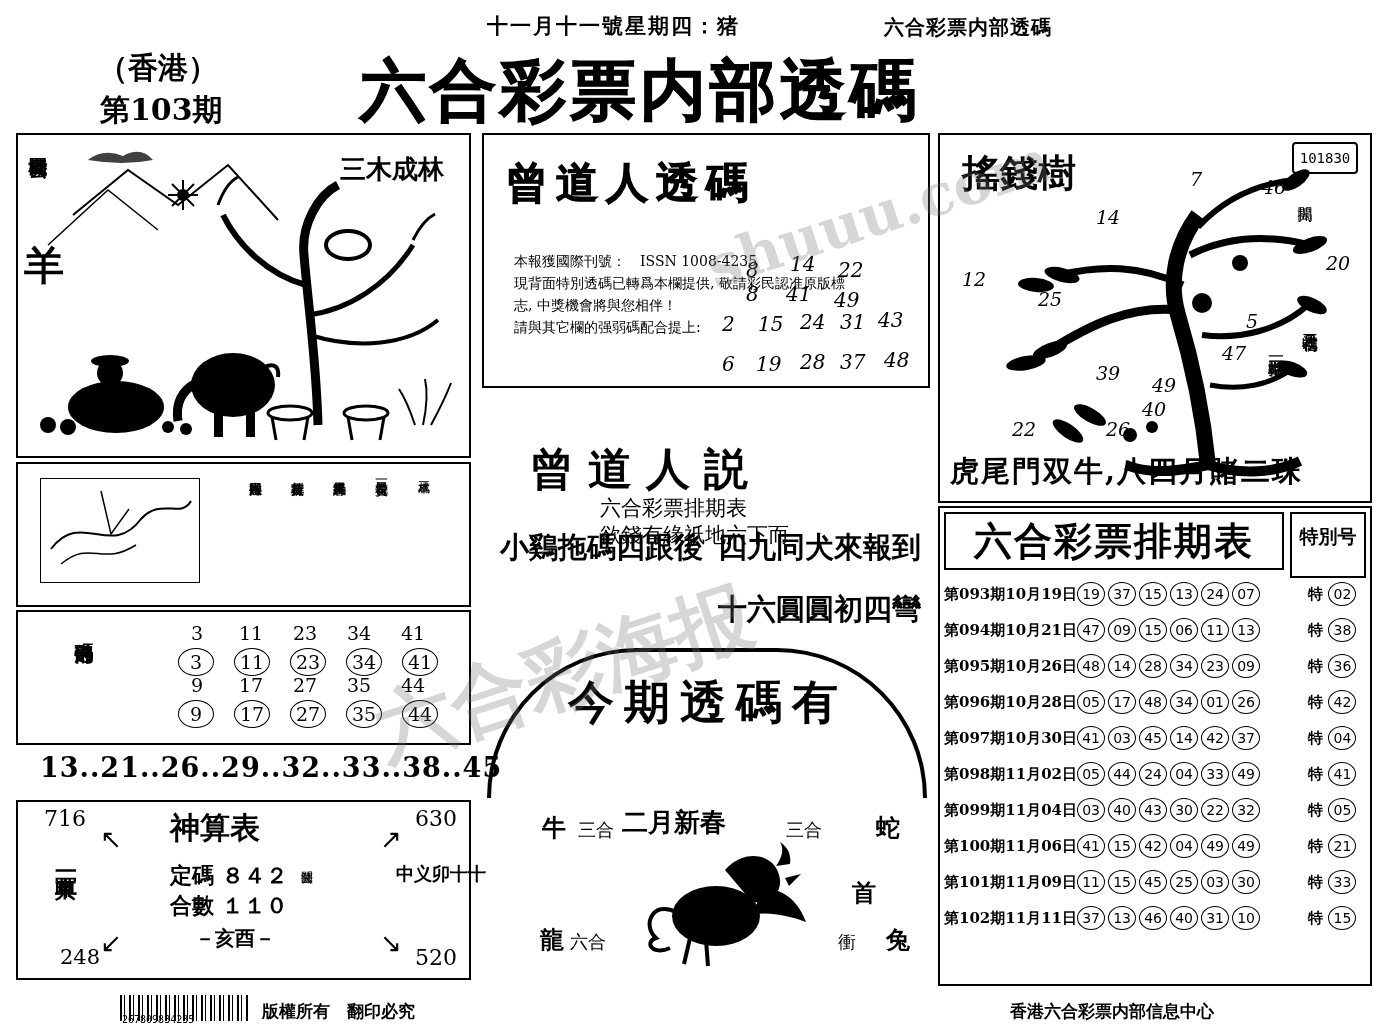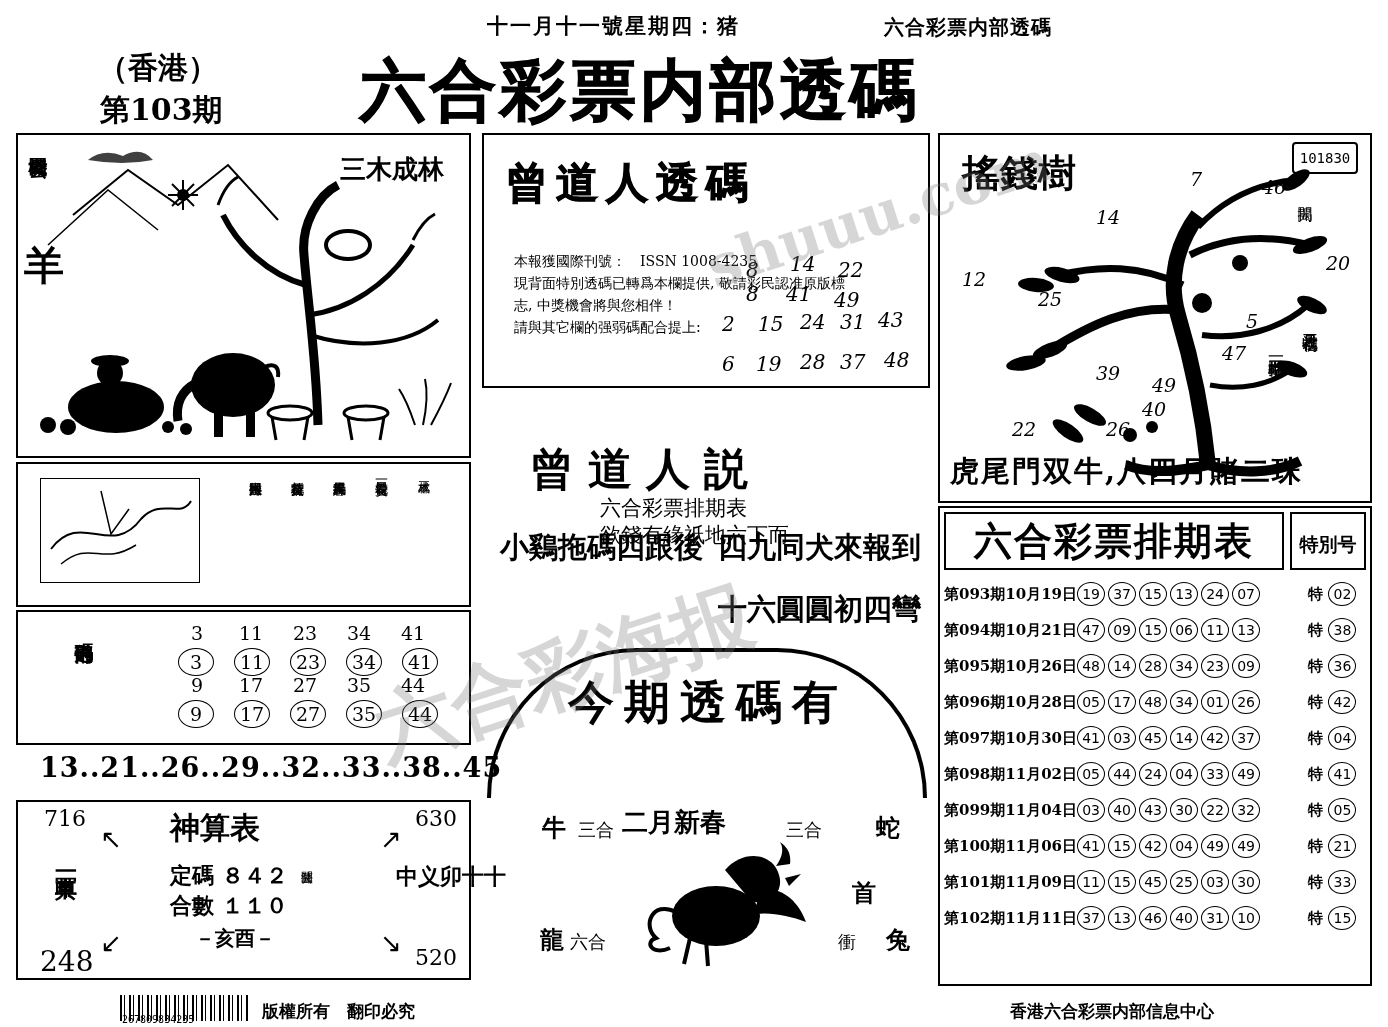--- a/index.html
+++ b/index.html
@@ -35,21 +35,21 @@
   .circle-num{border:1.5px solid #000;border-radius:50%;width:30px;height:26px;line-height:26px;}
 
   .left-seq{position:absolute;left:40px;top:752px;font-size:27px;letter-spacing:1px;font-family:"DejaVu Serif","Liberation Serif",serif;font-weight:bold;}
   .left-bot{left:16px;top:800px;width:455px;height:180px;}
   .shensuan{position:absolute;left:170px;top:808px;font-size:30px;font-weight:bold;font-family:"DejaVu Serif","Liberation Serif",serif;}
   .ding{position:absolute;left:170px;top:860px;font-size:22px;line-height:30px;font-family:"DejaVu Serif","Liberation Serif",serif;font-weight:bold;}
   .suanfa{position:absolute;left:300px;top:862px;font-size:12px;line-height:14px;font-family:"DejaVu Serif","Liberation Serif",serif;}
   .haiyou{position:absolute;left:195px;top:925px;font-size:20px;font-family:"DejaVu Serif","Liberation Serif",serif;font-weight:bold;}
   .c716{position:absolute;left:44px;top:806px;font-size:22px;font-family:"DejaVu Serif","Liberation Serif",serif;}
   .c630{position:absolute;left:415px;top:806px;font-size:22px;font-family:"DejaVu Serif","Liberation Serif",serif;}
-  .c248{position:absolute;left:40px;top:945px;font-size:28px;font-family:"DejaVu Serif","Liberation Serif",serif;}
+  .c248{position:absolute;left:60px;top:945px;font-size:21px;font-family:"DejaVu Serif","Liberation Serif",serif;}
   .c520{position:absolute;left:415px;top:945px;font-size:22px;font-family:"DejaVu Serif","Liberation Serif",serif;}
   .arrow{position:absolute;font-size:26px;}
   .sideword{position:absolute;font-size:26px;font-family:"DejaVu Serif","Liberation Serif",serif;font-weight:bold;}
 
   .barcode{position:absolute;left:120px;top:995px;width:130px;height:26px;
      background:repeating-linear-gradient(90deg,#000 0 2px,#fff 2px 4px,#000 4px 5px,#fff 5px 9px);}
   .barcode-num{position:absolute;left:122px;top:1014px;font-size:10px;font-family:"DejaVu Sans Mono","Liberation Mono",monospace;}
   .copyright{position:absolute;left:262px;top:1000px;font-size:17px;font-family:"DejaVu Serif","Liberation Serif",serif;font-weight:bold;}
 
   
@@ -77,22 +77,22 @@
   .jiekai{position:absolute;left:1296px;top:195px;font-size:15px;line-height:17px;font-family:"DejaVu Serif","Liberation Serif",serif;}
   .tree-num{position:absolute;font-size:19px;font-family:"DejaVu Serif","Liberation Serif",serif;font-style:italic;}
   .side-note{position:absolute;left:1300px;top:322px;font-size:16px;line-height:20px;font-family:"DejaVu Serif","Liberation Serif",serif;}
   .side-note2{position:absolute;left:1266px;top:348px;font-size:16px;line-height:20px;font-family:"DejaVu Serif","Liberation Serif",serif;}
   .hu-line{position:absolute;left:950px;top:452px;font-size:29px;font-weight:bold;font-family:"DejaVu Serif","Liberation Serif",serif;letter-spacing:2px;}
 
   
   .tbl-wrap{left:938px;top:506px;width:434px;height:480px;}
   .tbl-hdr{position:absolute;left:944px;top:512px;width:340px;height:58px;border:2px solid #000;box-sizing:border-box;
            font-size:38px;font-weight:bold;text-align:center;line-height:54px;letter-spacing:2px;font-family:"DejaVu Serif","Liberation Serif",serif;}
-  .tbl-hdr2{position:absolute;left:1290px;top:512px;width:76px;height:58px;border:2px solid #000;box-sizing:border-box;
-           font-size:19px;font-weight:bold;text-align:center;line-height:26px;padding-top:19px;font-family:Liberation Mono, monospace;}
+  .tbl-hdr2{position:absolute;left:1290px;top:512px;width:76px;height:66px;border:2px solid #000;box-sizing:border-box;
+           font-size:19px;font-weight:bold;text-align:center;line-height:26px;padding-top:10px;font-family:Liberation Serif, serif;}
   table.draws{position:absolute;left:944px;top:576px;width:422px;border-collapse:collapse;}
   table.draws td{font-size:15px;font-family:"DejaVu Serif","Liberation Serif",serif;padding:0;height:36px;vertical-align:middle;white-space:nowrap;}
   td.lbl{width:126px;font-size:15.5px;font-weight:bold;}
   .ball{display:inline-block;width:26px;height:22px;line-height:22px;border:1.5px solid #000;border-radius:50%;text-align:center;font-size:14px;margin-right:3px;font-family:"DejaVu Sans","Liberation Sans",sans-serif;}
   td.te{width:26px;font-size:16px;font-weight:bold;text-align:center;}
 
   .footer-right{position:absolute;left:1010px;top:1000px;font-size:17px;font-family:"DejaVu Serif","Liberation Serif",serif;font-weight:bold;}
   .watermark{position:absolute;left:390px;top:560px;width:760px;height:300px;transform:rotate(-18deg);
       font-size:78px;color:rgba(120,120,120,.30);font-family:"DejaVu Serif","Liberation Serif",serif;font-weight:bold;white-space:nowrap;pointer-events:none;}
   .watermark2{position:absolute;left:700px;top:180px;transform:rotate(-18deg);font-size:58px;color:rgba(120,120,120,.30);
@@ -223,21 +223,21 @@
   <div class="haiyou">－亥酉－</div>
   <div class="c716">716</div>
   <div class="c630">630</div>
   <div class="c248">248</div>
   <div class="c520">520</div>
   <div class="arrow" style="left:100px;top:824px;">↖</div>
   <div class="arrow" style="left:380px;top:824px;">↗</div>
   <div class="arrow" style="left:100px;top:928px;">↙</div>
   <div class="arrow" style="left:380px;top:928px;">↘</div>
   <div class="sideword vert" style="left:52px;top:860px;font-size:22px;">軍其申一</div>
-  <div class="sideword" style="left:396px;top:862px;font-size:22px;">中义卯十十</div>
+  <div class="sideword" style="left:396px;top:862px;font-size:18px;">中义卯十十</div>
 
   <div class="barcode"></div>
   <div class="barcode-num">267809834235</div>
   <div class="copyright">版權所有　翻印必究</div>
 
   <div class="box mid-top"></div>
   <div class="zdr-title">曾道人透碼</div>
   <div class="issn">
     <div>本報獲國際刊號：　ISSN 1008-4235</div>
     <div>現背面特別透碼已轉爲本欄提供, 敬請彩民認准原版標</div>

